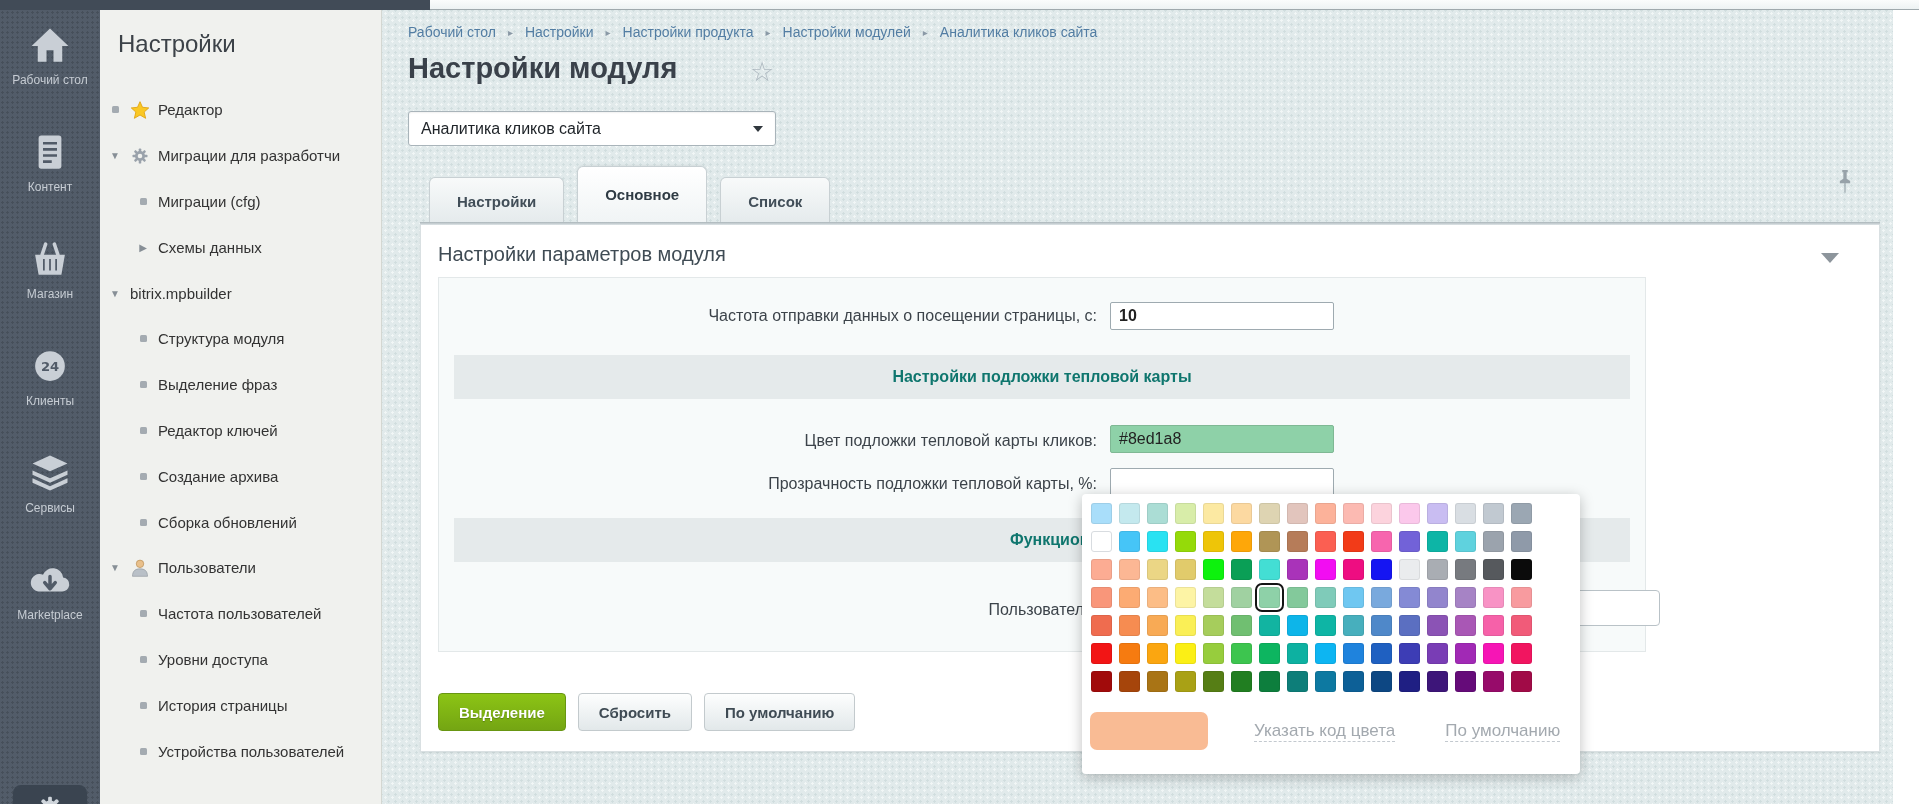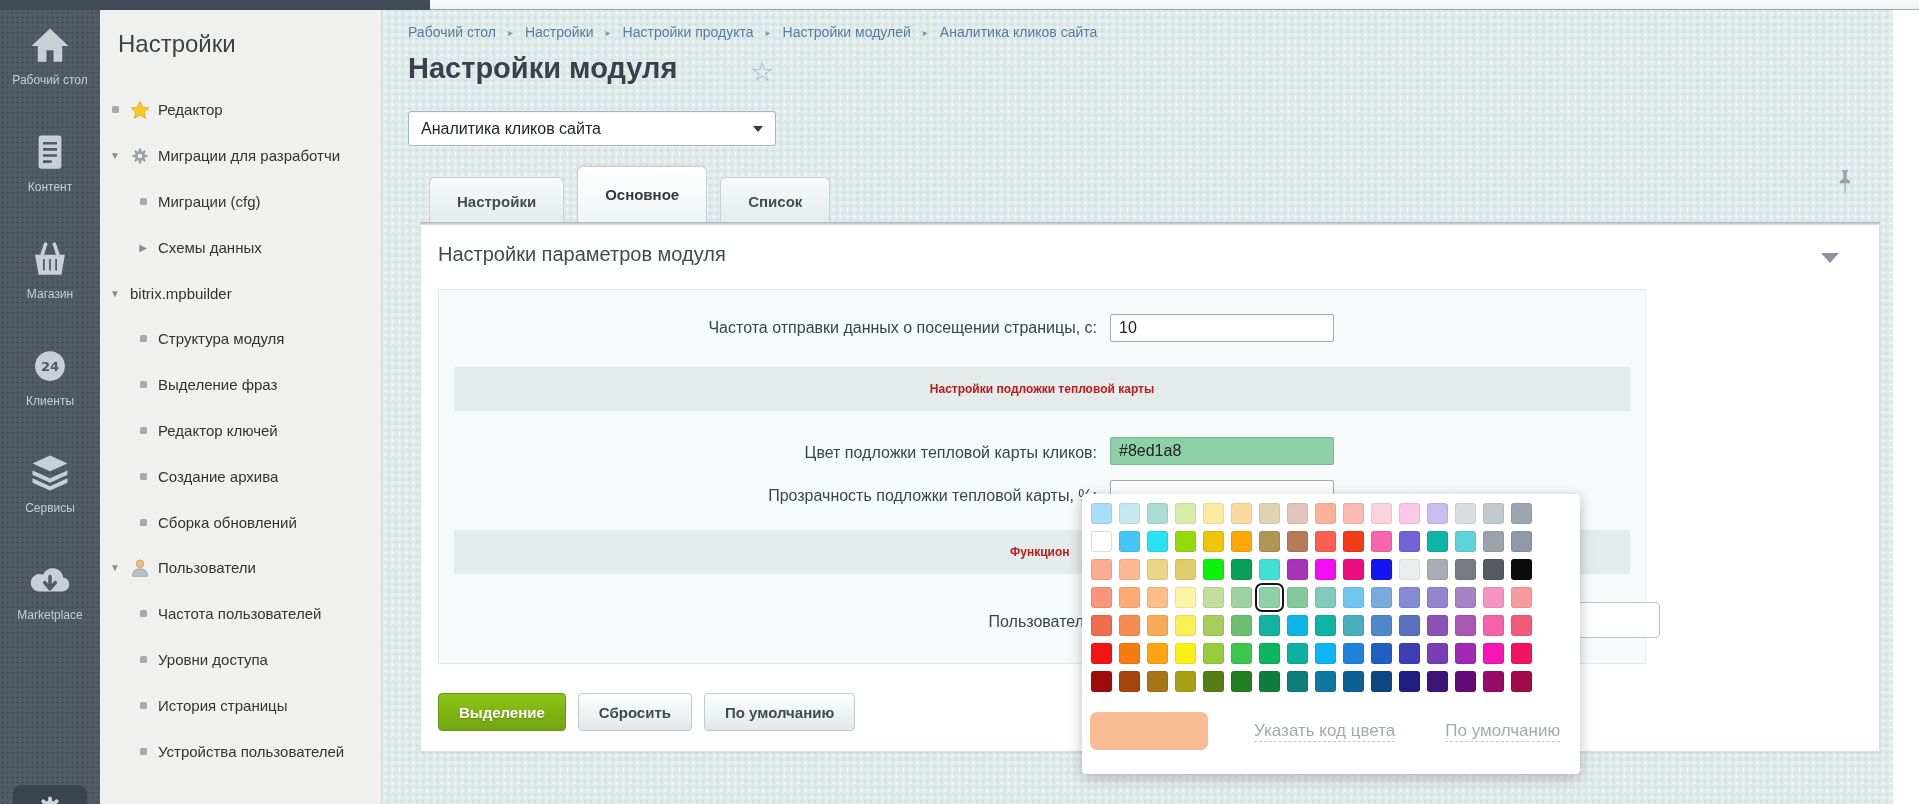--- a/index.html
+++ b/index.html
@@ -74,28 +74,28 @@
 
   .tabline { position:absolute; left:38px; top:212px; width:1460px; height:3px;
              background:linear-gradient(#aab4b9,#dfe6e8); z-index:2; }
 
   .panel { position:absolute; left:38px; top:214px; width:1460px; height:528px; background:#fff;
            border:1px solid #d9e0e2; box-shadow:0 1px 2px rgba(0,0,0,.07); }
   .panel-heading { position:absolute; left:17px; top:18px; font-size:20px; color:#3f4b54; }
   .collapse-caret { position:absolute; right:40px; top:28px; width:0; height:0; cursor:pointer;
                     border-left:9px solid transparent; border-right:9px solid transparent; border-top:10px solid #8d959c; }
 
-  .fieldset { position:absolute; left:17px; top:64px; width:1208px; height:375px;
+  .fieldset { position:absolute; left:17px; top:52px; width:1208px; height:375px;
               background:#f7fafa; border:1px solid #e3e8e9; }
   .f-label { position:absolute; left:0; width:658px; text-align:right; font-size:16px; color:#3c434a; }
   .f-input { position:absolute; left:671px; height:28px; border:1px solid #9eaab0; border-radius:2px;
              font-size:16px; color:#222; padding:0 8px; font-family:"Liberation Sans","DejaVu Sans",sans-serif; background:#fff; }
   .band { position:absolute; left:15px; right:15px; height:44px; background:#e5eaeb;
           display:flex; align-items:center; justify-content:center;
-          font-size:12px; font-weight:bold; color:#b91c1c; }
+          font-size:16px; font-weight:bold; color:#0f766e; }
   .band.left-text { justify-content:flex-start; padding-left:556px; }
 
   .actions { position:absolute; left:17px; top:468px; display:flex; }
   .btn { height:38px; padding:0 20px; margin-right:12px; font-size:15px; font-weight:bold; border-radius:4px;
          cursor:pointer; font-family:"Liberation Sans","DejaVu Sans",sans-serif; }
   .btn.primary { background:linear-gradient(#8cc415,#74a513); border:1px solid #689612; color:#fff;
                  text-shadow:0 1px 1px rgba(0,0,0,.25); }
   .btn.normal { background:linear-gradient(#fdfefe,#e2e8ea); border:1px solid #c3cacd; color:#3f4b54; }
 
   .pin-top { position:absolute; left:1452px; top:158px; width:22px; height:26px; cursor:pointer; }
@@ -333,21 +333,21 @@
       </div>
     <div class="tabline"></div>
 
     <div class="panel">
       <div class="panel-heading">Настройки параметров модуля</div>
       <div class="collapse-caret"></div>
 
       <div class="fieldset">
 
         <div class="f-label" style="top:29px;">Частота отправки данных о посещении страницы, с:</div>
-        <input class="f-input" style="top: 24px; width: 224px;" value="10">
+        <input class="f-input" style="top: 24px; width: 224px; font-weight: bold;" value="10">
 
         <div class="band" style="top:77px;">Настройки подложки тепловой карты</div>
 
         <div class="f-label" style="top:154px;">Цвет подложки тепловой карты кликов:</div>
         <input class="f-input" style="top: 147px; width: 224px; border-color: rgb(127, 184, 148); background-color: rgb(142, 209, 168);" value="#8ed1a8">
 
         <div class="f-label" style="top:197px;">Прозрачность подложки тепловой карты, %:</div>
         <input class="f-input" style="top: 190px; width: 224px;">
 
         <div class="band left-text" style="top:240px;">Функцион</div>

